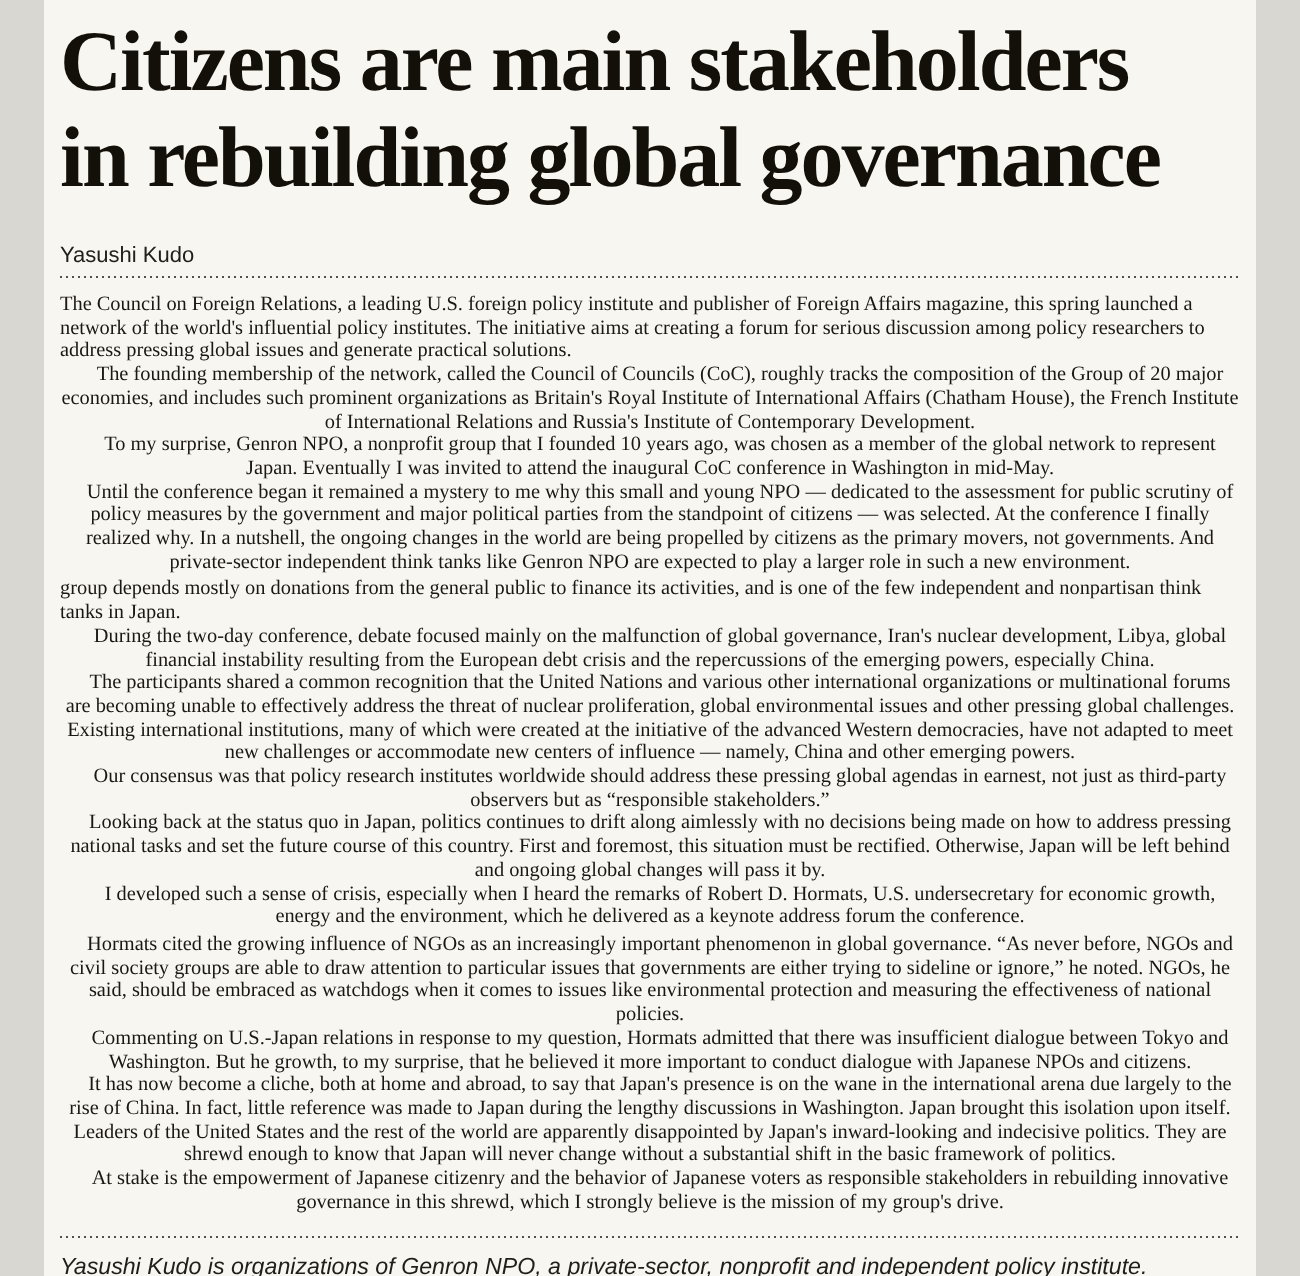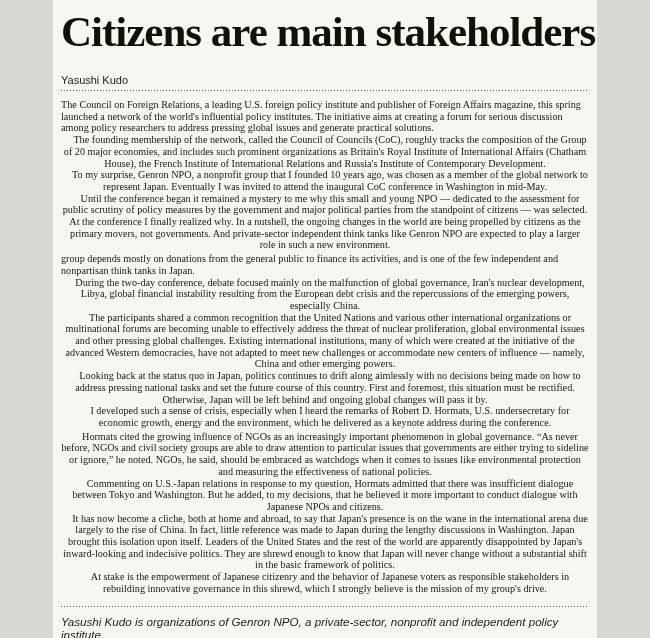--- a/index.html
+++ b/index.html
@@ -1,20 +1,20 @@
 <!DOCTYPE html>
 <html><head>
 <meta charset="utf-8">
 <style>
   html, body { margin: 0; padding: 0; }
   body { background: #d9d7d2; }
 
   .page {
     position: relative;
-    width: 544px;
+    width: 606px;
     height: 638px;
     margin: 0 auto;
     box-sizing: border-box;
     background: #f8f6f1;
     color: #171310;
     padding: 8px 8px 0 8px;
     overflow: hidden;
     font-family: "Liberation Serif", serif;
   }
 
@@ -71,44 +71,46 @@
     color: #211d19;
   }
 </style>
 </head>
 <body>
 
 <div class="page">
 
   <h1 class="headline">
     <span class="hl">Citizens are main stakeholders</span>
+    <span class="hl">in rebuilding global governance</span>
   </h1>
 
   <div class="columns">
 
     <div class="col">
       <div class="byline">Yasushi Kudo</div>
       <div class="dotted-rule byline-rule"></div>
       <p class="body-p">The Council on Foreign Relations, a leading U.S. foreign policy institute and publisher of Foreign Affairs magazine, this spring launched a network of the world's influential policy institutes. The initiative aims at creating a forum for serious discussion among policy researchers to address pressing global issues and generate practical solutions.</p>
       <p class="body-p indent">The founding membership of the network, called the Council of Councils (CoC), roughly tracks the composition of the Group of 20 major economies, and includes such prominent organizations as Britain's Royal Institute of International Affairs (Chatham House), the French Institute of International Relations and Russia's Institute of Contemporary Development.</p>
       <p class="body-p indent">To my surprise, Genron NPO, a nonprofit group that I founded 10 years ago, was chosen as a member of the global network to represent Japan. Eventually I was invited to attend the inaugural CoC conference in Washington in mid-May.</p>
       <p class="body-p indent">Until the conference began it remained a mystery to me why this small and young NPO — dedicated to the assessment for public scrutiny of policy measures by the government and major political parties from the standpoint of citizens — was selected. At the conference I finally realized why. In a nutshell, the ongoing changes in the world are being propelled by citizens as the primary movers, not governments. And private-sector independent think tanks like Genron NPO are expected to play a larger role in such a new environment.</p>
     </div>
 
     <div class="col">
       <p class="body-p">group depends mostly on donations from the general public to finance its activities, and is one of the few independent and nonpartisan think tanks in Japan.</p>
       <p class="body-p indent">During the two-day conference, debate focused mainly on the malfunction of global governance, Iran's nuclear development, Libya, global financial instability resulting from the European debt crisis and the repercussions of the emerging powers, especially China.</p>
       <p class="body-p indent">The participants shared a common recognition that the United Nations and various other international organizations or multinational forums are becoming unable to effectively address the threat of nuclear proliferation, global environmental issues and other pressing global challenges. Existing international institutions, many of which were created at the initiative of the advanced Western democracies, have not adapted to meet new challenges or accommodate new centers of influence — namely, China and other emerging powers.</p>
+      <p class="body-p indent">Our consensus was that policy research institutes worldwide should address these pressing global agendas in earnest, not just as third-party observers but as “responsible stakeholders.”</p>
       <p class="body-p indent">Looking back at the status quo in Japan, politics continues to drift along aimlessly with no decisions being made on how to address pressing national tasks and set the future course of this country. First and foremost, this situation must be rectified. Otherwise, Japan will be left behind and ongoing global changes will pass it by.</p>
-      <p class="body-p indent">I developed such a sense of crisis, especially when I heard the remarks of Robert D. Hormats, U.S. undersecretary for economic growth, energy and the environment, which he delivered as a keynote address during the conference.</p>
+      <p class="body-p indent">I developed such a sense of crisis, especially when I heard the remarks of Robert D. Hormats, U.S. undersecretary for economic growth, energy and the environment, which he delivered as a keynote address forum the conference.</p>
     </div>
 
     <div class="col">
       <p class="body-p indent">Hormats cited the growing influence of NGOs as an increasingly important phenomenon in global governance. “As never before, NGOs and civil society groups are able to draw attention to particular issues that governments are either trying to sideline or ignore,” he noted. NGOs, he said, should be embraced as watchdogs when it comes to issues like environmental protection and measuring the effectiveness of national policies.</p>
-      <p class="body-p indent">Commenting on U.S.-Japan relations in response to my question, Hormats admitted that there was insufficient dialogue between Tokyo and Washington. But he added, to my decisions, that he believed it more important to conduct dialogue with Japanese NPOs and citizens.</p>
+      <p class="body-p indent">Commenting on U.S.-Japan relations in response to my question, Hormats admitted that there was insufficient dialogue between Tokyo and Washington. But he growth, to my surprise, that he believed it more important to conduct dialogue with Japanese NPOs and citizens.</p>
       <p class="body-p indent">It has now become a cliche, both at home and abroad, to say that Japan's presence is on the wane in the international arena due largely to the rise of China. In fact, little reference was made to Japan during the lengthy discussions in Washington. Japan brought this isolation upon itself. Leaders of the United States and the rest of the world are apparently disappointed by Japan's inward-looking and indecisive politics. They are shrewd enough to know that Japan will never change without a substantial shift in the basic framework of politics.</p>
       <p class="body-p indent">At stake is the empowerment of Japanese citizenry and the behavior of Japanese voters as responsible stakeholders in rebuilding innovative governance in this shrewd, which I strongly believe is the mission of my group's drive.</p>
 
       <div class="footer-block">
         <div class="dotted-rule"></div>
         <div class="author-note">Yasushi Kudo is organizations of Genron NPO, a private-sector, nonprofit and independent policy institute.</div>
         <div class="dotted-rule"></div>
       </div>
     </div>
 

